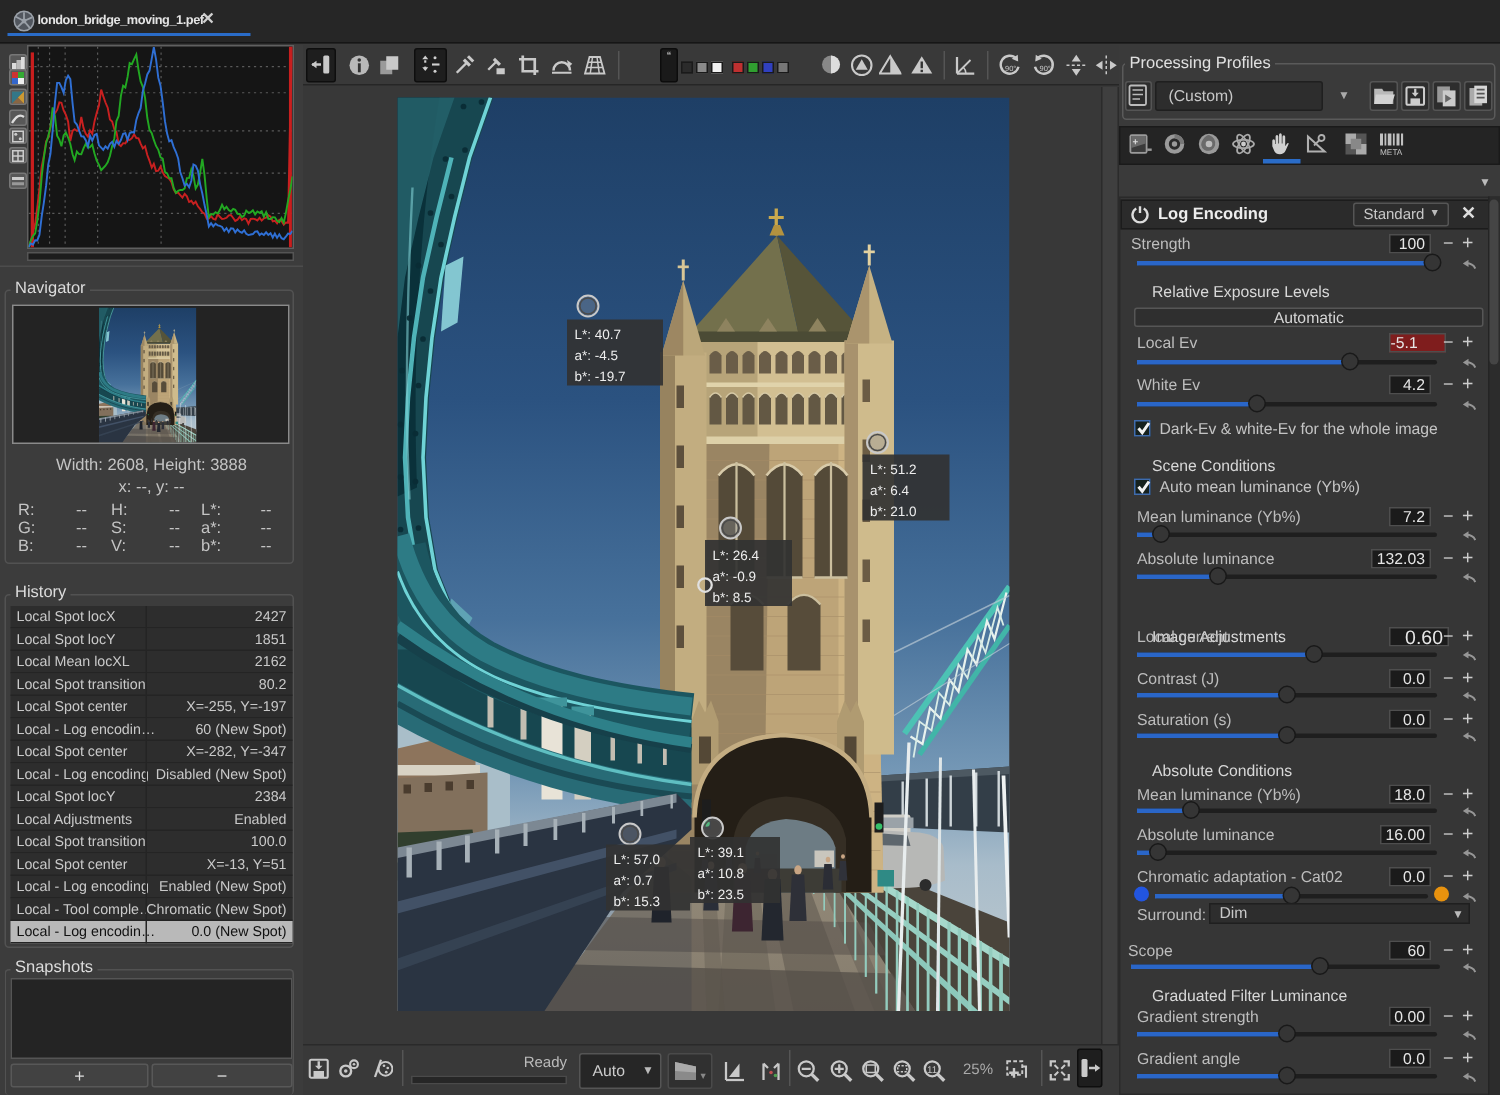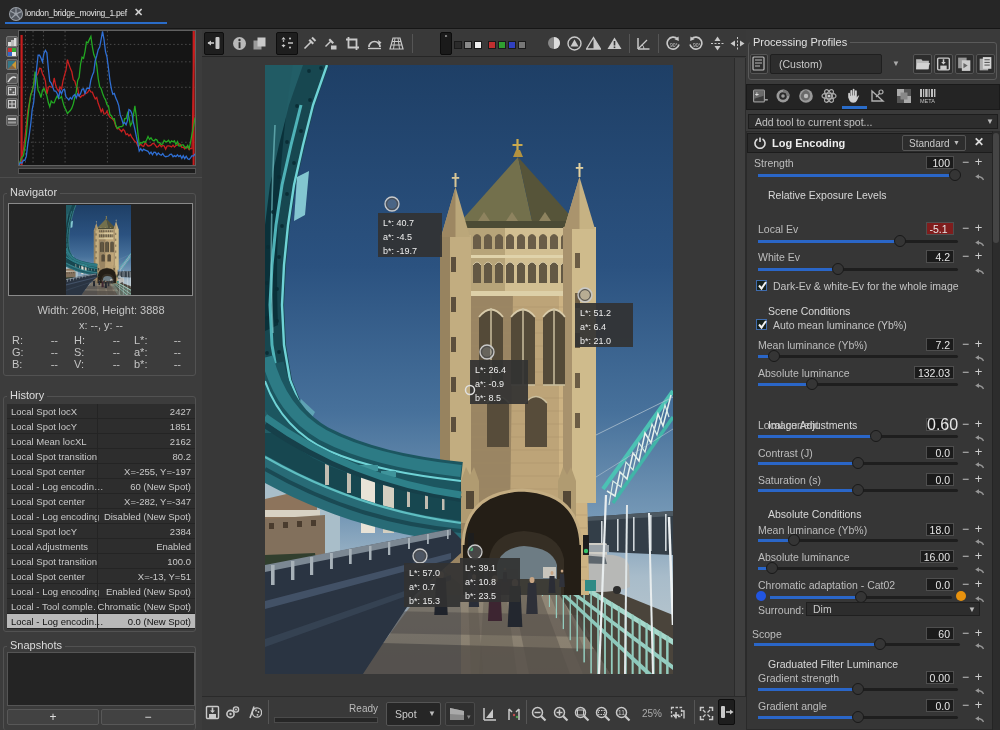--- a/index.html
+++ b/index.html
@@ -1,18 +1,18 @@
 <!DOCTYPE html>
 <html><head><meta charset="utf-8"><style>
 *{margin:0;padding:0;box-sizing:border-box}
 html,body{width:1000px;height:730px;overflow:hidden;background:#3a3a3a;font-family:"Liberation Sans",sans-serif}
 .abs{position:absolute}
 #app{position:relative;width:1000px;height:730px;background:#3a3a3a;color:#c8c8c8;font-size:11px}
 #tabbar{position:absolute;left:0;top:0;width:1000px;height:29px;background:#262626;border-bottom:1px solid #161616}
-.tabtitle{position:absolute;left:25px;top:8px;color:#e4e4e4;font-weight:normal;font-size:8.5px;letter-spacing:-0.3px}
+.tabtitle{position:absolute;left:25px;top:8px;color:#e4e4e4;font-weight:bold;font-size:8.5px;letter-spacing:-0.3px}
 .tabx{position:absolute;left:134px;top:6px;color:#d0d0d0;font-weight:bold;font-size:11px}
 .tabline{position:absolute;left:5px;top:22px;width:162px;height:2px;background:#2a6cc8}
 #leftpanel{position:absolute;left:0;top:30px;width:202px;height:700px;background:#3c3c3c}
 #canvas{position:absolute;left:202px;top:30px;width:544px;height:700px;background:#383838}
 #scrollstrip{position:absolute;left:734px;top:58px;width:12px;height:638px;background:#3f3f3f;border-left:1px solid #2b2b2b;border-right:1px solid #2b2b2b}
 #rightpanel{position:absolute;left:746px;top:30px;width:254px;height:700px;background:#3a3a3a}
 .histbtn{position:absolute;left:6px;width:12px;height:11px;background:#585858;border:1px solid #777;border-radius:2px}
 .frame{position:absolute;border:1px solid #525252;border-radius:3px}
 .flabel{position:absolute;color:#dcdcdc;font-size:11px;background:#3c3c3c;padding:0 3px}
 .nrow{position:absolute;width:190px;color:#c4c4c4;font-size:11px}
@@ -666,21 +666,21 @@
 <div class="abs " style="left:45px;top:675px"><svg width="15" height="15" viewBox="0 0 15 15">
           <line x1="3" y1="13" x2="7" y2="1.5" stroke="#c9c9c9" stroke-width="1.5"></line>
           <circle cx="10" cy="7.5" r="4.6" stroke="#c9c9c9" stroke-width="1.3" fill="none"></circle>
           <circle cx="9" cy="5.5" r="0.9" fill="#c9c9c9"></circle>
           <circle cx="11.5" cy="7" r="0.9" fill="#c9c9c9"></circle>
           <circle cx="10.5" cy="9.8" r="0.9" fill="#c9c9c9"></circle>
         </svg></div>
 <div class="abs" style="left:66px;top:670px;width:1px;height:24px;background:#555"></div>
 <div class="abs" style="left:72px;top:673px;width:104px;height:11px;color:#bbb;font-size:10px;text-align:right">Ready</div>
 <div class="abs" style="left:72px;top:687px;width:104px;height:6px;background:#262626;border:1px solid #4a4a4a"></div>
-<div class="abs" style="left:184px;top:672px;width:55px;height:24px;background:#262626;border:1px solid #555;border-radius:2px;color:#ccc;font-size:10.5px;line-height:22px;text-indent:8px">Spot</div>
+<div class="abs" style="left:184px;top:672px;width:55px;height:24px;background:#262626;border:1px solid #555;border-radius:2px;color:#ccc;font-size:10.5px;line-height:22px;text-indent:8px">Auto</div>
       <div class="abs" style="left:226px;top:679px;font-size:8px;color:#bbb">▼</div>
 <div class="abs" style="left:243px;top:672px;width:30px;height:24px;background:#303030;border:1px solid #4a4a4a;border-radius:2px"><svg width="28" height="22" viewBox="0 0 28 22">
           <path d="M4,5 L18,8 L18,17 L4,17 Z" fill="#8a8a8a"></path>
           <path d="M4,5 L18,8 L18,12 L4,11 Z" fill="#aaa"></path>
           <text x="21" y="16" font-size="7" fill="#888">▾</text>
         </svg></div>
 <svg class="abs" style="left:280px;top:676px" width="16" height="16" viewBox="0 0 16 16">
         <line x1="2" y1="2" x2="2" y2="14" stroke="#c9c9c9" stroke-width="1.5"></line>
         <line x1="2" y1="14" x2="14" y2="14" stroke="#c9c9c9" stroke-width="1.5"></line>
         <path d="M4,12 L11,3 L11,12 Z" fill="#c9c9c9"></path>
@@ -815,21 +815,20 @@
             <rect x="1" y="1" width="2" height="8"></rect>
             <rect x="4" y="1" width="1.2" height="8"></rect>
             <rect x="6.2" y="1" width="2.4" height="8"></rect>
             <rect x="9.6" y="1" width="1.2" height="8"></rect>
             <rect x="12" y="1" width="2" height="8"></rect>
             <rect x="15" y="1" width="1.4" height="8"></rect>
           </g>
           <text x="1" y="15" font-size="5.5" fill="#c0c0c0" font-family="Liberation Sans">META</text>
         </svg></div>
 <div class="abs" style="left:96px;top:76px;width:25px;height:3px;background:#2a6cc8"></div>
-<div class="abs" style="left:2px;top:84px;width:250px;height:15px;background:#2d2d2d;border:1px solid #1d1d1d;color:#c0c0c0;font-size:10.5px;line-height:14px;text-indent:6px">Add tool to current spot...</div>
       <div class="abs" style="left:240px;top:87px;font-size:8px;color:#bbb">▼</div>
 <div class="abs" style="left:0px;top:101px;width:254px;height:599px;background:#363636;border:1px solid #2a2a2a"></div>
 <div class="abs" style="left:1px;top:103px;width:252px;height:20px;background:#2b2b2b;border:1px solid #1c1c1c"></div>
 <svg class="abs" style="left:8px;top:107px" width="12" height="12" viewBox="0 0 12 12">
         <path d="M3.5,2 A5,5 0 1 0 8.5,2" stroke="#ddd" stroke-width="1.6" fill="none"></path>
         <line x1="6" y1="0.5" x2="6" y2="5" stroke="#ddd" stroke-width="1.6"></line>
       </svg>
 <div class="abs" style="left:26px;top:107px;color:#ececec;font-weight:bold;font-size:11px">Log Encoding</div>
 <div class="abs" style="left:156px;top:105px;width:64px;height:16px;background:#2d2d2d;border:1px solid #555;border-radius:2px;color:#c8c8c8;font-size:10px;line-height:15px;text-indent:6px">Standard</div>
       <div class="abs" style="left:207px;top:109px;font-size:7px;color:#bbb">▼</div>
@@ -839,22 +838,23 @@
 <div class="abs" style="left:214px;top:125px;width:11px;height:15px;color:#ccc;font-size:12px;text-align:center;line-height:14px">−</div>
 <div class="abs" style="left:227px;top:125px;width:11px;height:15px;color:#ccc;font-size:13px;text-align:center;line-height:14px">+</div>
 <div class="abs" style="left:12px;top:144px;width:200px;height:3px;background:#1e1e1e;border-radius:2px"></div>
 <div class="abs" style="left:12px;top:144px;width:197px;height:3px;background:#2a66c8"></div>
 <div class="abs" style="left:203px;top:139px;width:12px;height:12px;border-radius:7px;background:#353535;border:1px solid #191919"></div>
 <div class="abs" style="left:228px;top:141px"><svg width="10" height="7" viewBox="0 0 10 7">
           <path d="M9.5,6 Q8,2.5 3.5,2.5" stroke="#969696" stroke-width="1.3" fill="none"></path>
           <path d="M5,0.2 L1.2,2.6 L5,5 Z" fill="#969696"></path>
         </svg></div>
 <div class="abs" style="left:22px;top:159px;color:#d8d8d8;font-size:10.5px">Relative Exposure Levels</div>
+<div class="abs" style="left:10px;top:175px;width:233px;height:13px;background:#2f2f2f;border:1px solid #565656;border-radius:2px;color:#d6d6d6;font-size:10.5px;text-align:center;line-height:13px">Automatic</div>
 <div class="abs" style="left:12px;top:193px;color:#bdbdbd;font-size:10.5px">Local Ev</div>
-<div class="abs" style="left:180px;top:192px;width:28px;height:13px;background:#7f1d1d;border:1px solid #4e4e4e;color:#e6e6e6;font-size:10.5px;text-align:center;line-height:12px;padding-right:3px">-5.1</div>
+<div class="abs" style="left:180px;top:192px;width:38px;height:13px;background:#7f1d1d;border:1px solid #4e4e4e;color:#e6e6e6;font-size:10.5px;text-align:left;line-height:12px;padding-right:3px">-5.1</div>
 <div class="abs" style="left:214px;top:191px;width:11px;height:15px;color:#ccc;font-size:12px;text-align:center;line-height:14px">−</div>
 <div class="abs" style="left:227px;top:191px;width:11px;height:15px;color:#ccc;font-size:13px;text-align:center;line-height:14px">+</div>
 <div class="abs" style="left:12px;top:210px;width:200px;height:3px;background:#1e1e1e;border-radius:2px"></div>
 <div class="abs" style="left:12px;top:210px;width:142px;height:3px;background:#2a66c8"></div>
 <div class="abs" style="left:148px;top:205px;width:12px;height:12px;border-radius:7px;background:#353535;border:1px solid #191919"></div>
 <div class="abs" style="left:228px;top:207px"><svg width="10" height="7" viewBox="0 0 10 7">
           <path d="M9.5,6 Q8,2.5 3.5,2.5" stroke="#969696" stroke-width="1.3" fill="none"></path>
           <path d="M5,0.2 L1.2,2.6 L5,5 Z" fill="#969696"></path>
         </svg></div>
 <div class="abs" style="left:12px;top:221px;color:#bdbdbd;font-size:10.5px">White Ev</div>
@@ -896,21 +896,21 @@
 <div class="abs" style="left:227px;top:335px;width:11px;height:15px;color:#ccc;font-size:13px;text-align:center;line-height:14px">+</div>
 <div class="abs" style="left:12px;top:353px;width:200px;height:3px;background:#1e1e1e;border-radius:2px"></div>
 <div class="abs" style="left:12px;top:353px;width:54px;height:3px;background:#2a66c8"></div>
 <div class="abs" style="left:60px;top:348px;width:12px;height:12px;border-radius:7px;background:#353535;border:1px solid #191919"></div>
 <div class="abs" style="left:228px;top:350px"><svg width="10" height="7" viewBox="0 0 10 7">
           <path d="M9.5,6 Q8,2.5 3.5,2.5" stroke="#969696" stroke-width="1.3" fill="none"></path>
           <path d="M5,0.2 L1.2,2.6 L5,5 Z" fill="#969696"></path>
         </svg></div>
 <div class="abs" style="left:22px;top:389px;color:#d8d8d8;font-size:10.5px">Image Adjustments</div>
 <div class="abs" style="left:12px;top:389px;color:#bdbdbd;font-size:10.5px">Local current</div>
-<div class="abs" style="left:180px;top:388px;width:20px;height:13px;background:#1b1b1b;border:1px solid #4e4e4e;color:#e6e6e6;font-size:16px;text-align:right;line-height:12px;padding-right:3px">0.60</div>
+<div class="abs" style="left:180px;top:388px;width:40px;height:13px;background:#1b1b1b;border:1px solid #4e4e4e;color:#e6e6e6;font-size:13px;text-align:right;line-height:12px;padding-right:3px">0.60</div>
 <div class="abs" style="left:214px;top:387px;width:11px;height:15px;color:#ccc;font-size:12px;text-align:center;line-height:14px">−</div>
 <div class="abs" style="left:227px;top:387px;width:11px;height:15px;color:#ccc;font-size:13px;text-align:center;line-height:14px">+</div>
 <div class="abs" style="left:12px;top:405px;width:200px;height:3px;background:#1e1e1e;border-radius:2px"></div>
 <div class="abs" style="left:12px;top:405px;width:118px;height:3px;background:#2a66c8"></div>
 <div class="abs" style="left:124px;top:400px;width:12px;height:12px;border-radius:7px;background:#353535;border:1px solid #191919"></div>
 <div class="abs" style="left:228px;top:402px"><svg width="10" height="7" viewBox="0 0 10 7">
           <path d="M9.5,6 Q8,2.5 3.5,2.5" stroke="#969696" stroke-width="1.3" fill="none"></path>
           <path d="M5,0.2 L1.2,2.6 L5,5 Z" fill="#969696"></path>
         </svg></div>
 <div class="abs" style="left:12px;top:417px;color:#bdbdbd;font-size:10.5px">Contrast (J)</div>

